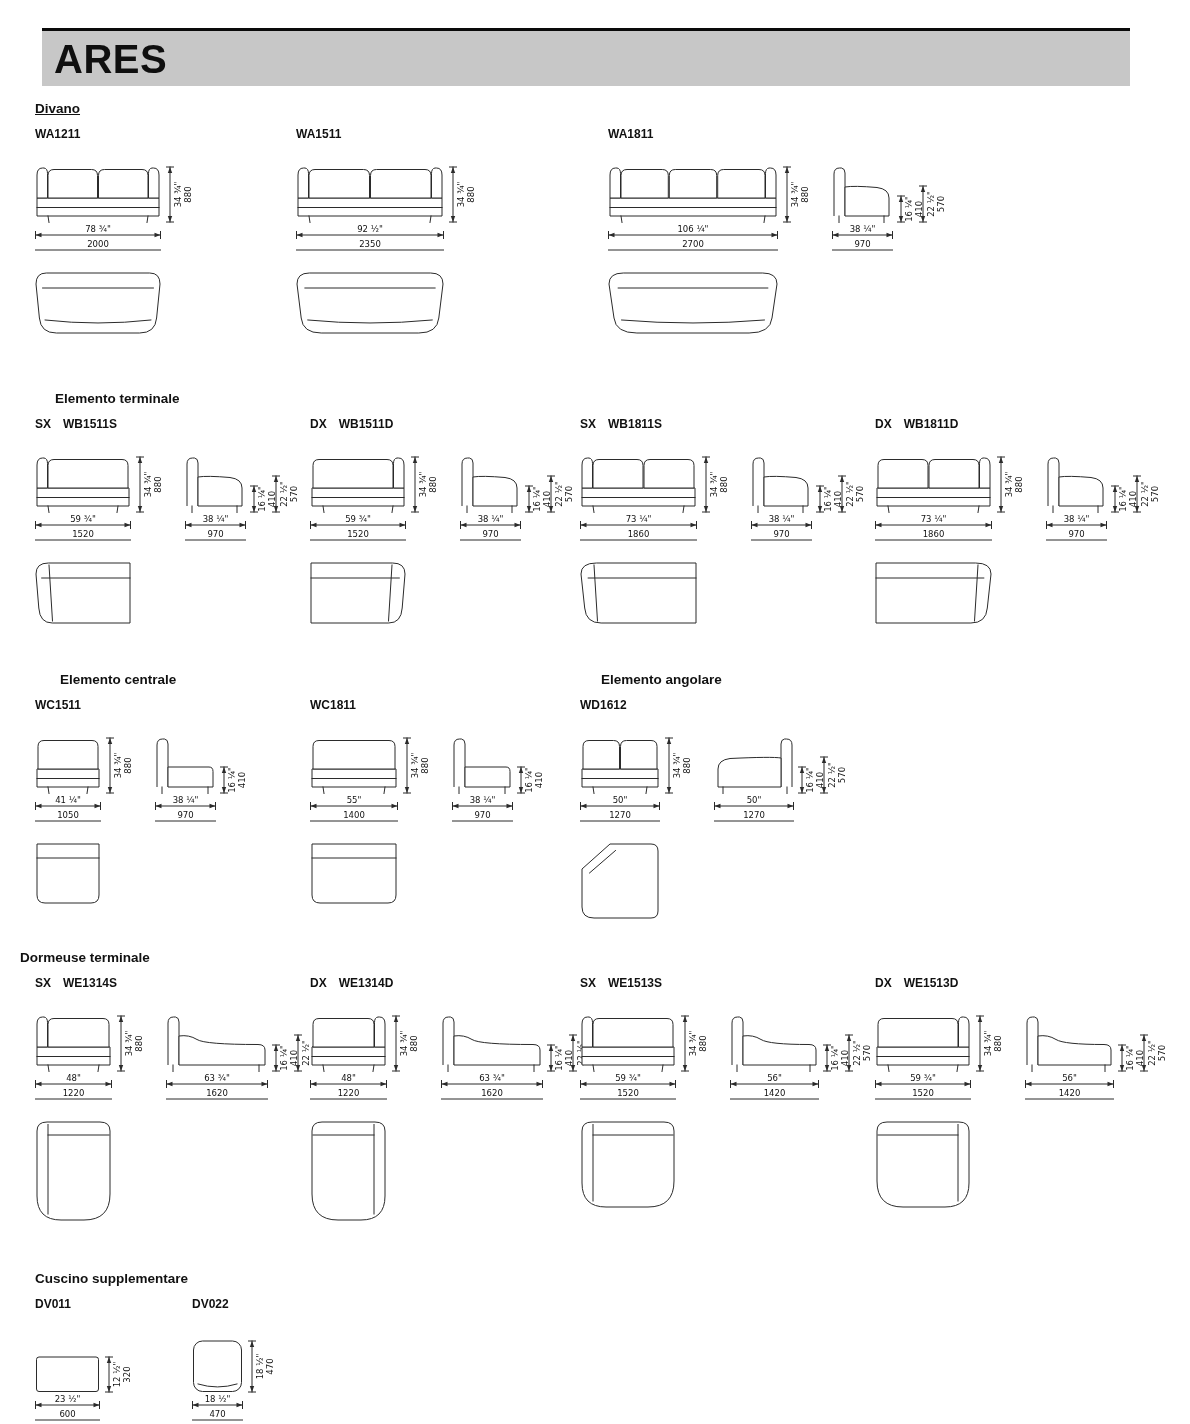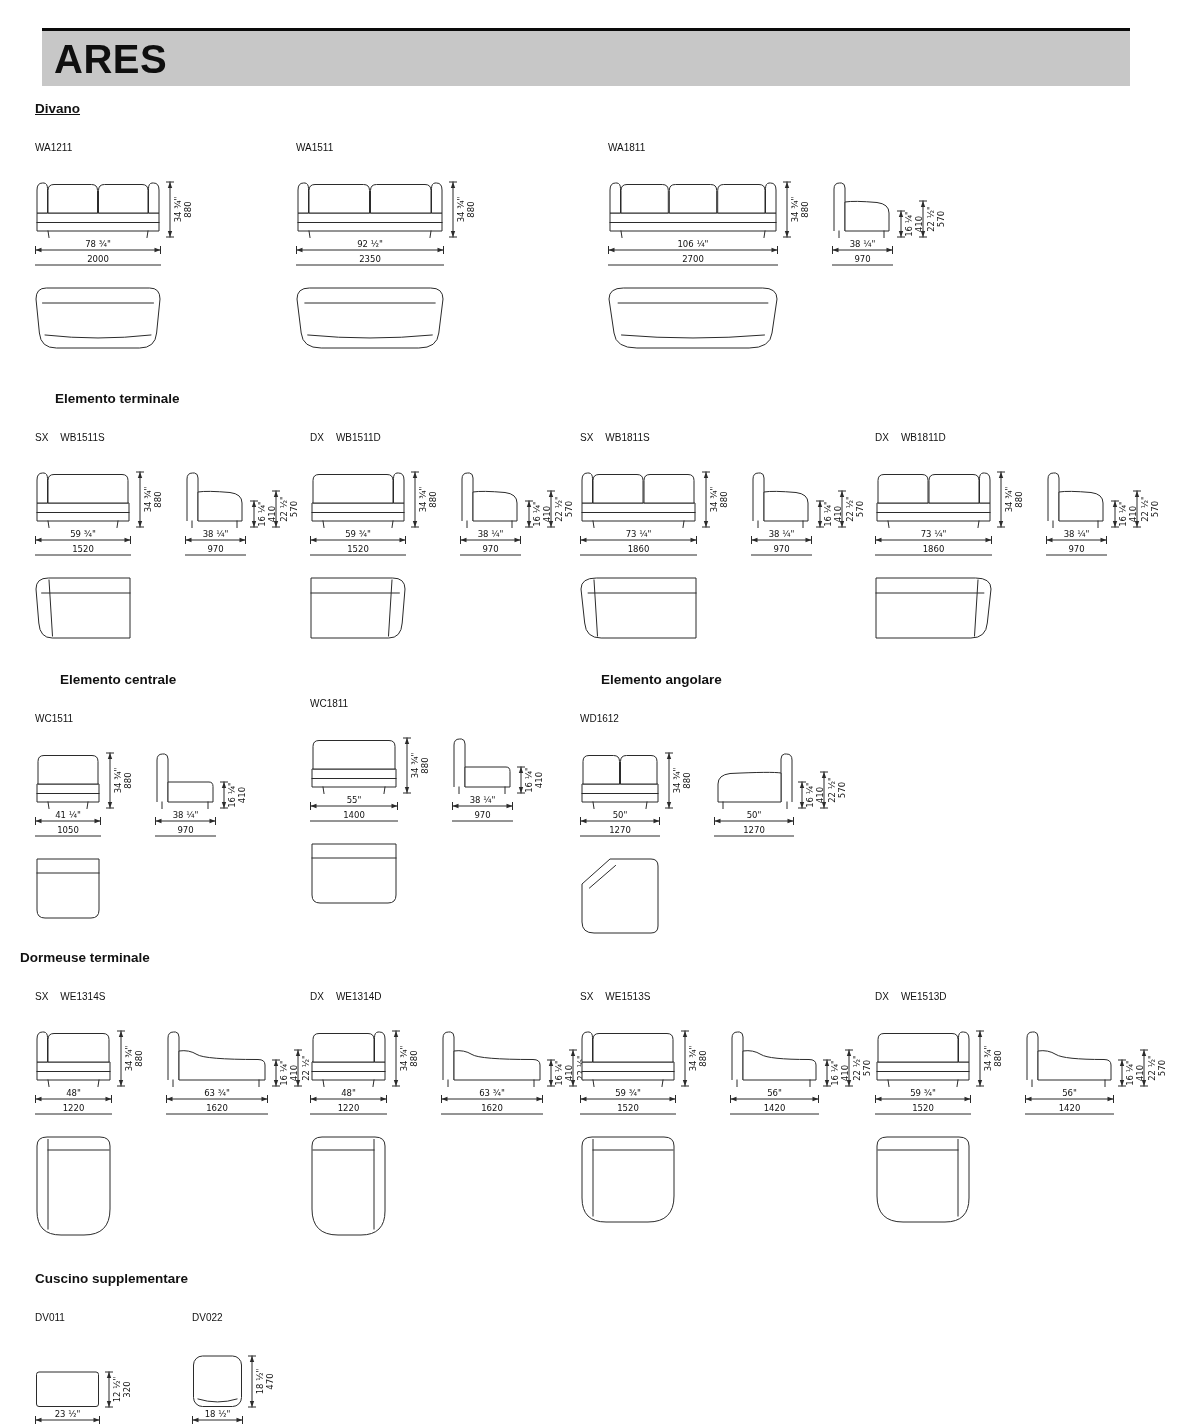--- a/index.html
+++ b/index.html
@@ -13,21 +13,21 @@
     background:#c7c7c7; border-top:3px solid #0a0a0a;
     display:flex; align-items:center;
   }
   .title-bar h1 {
     font-size:40px; font-weight:bold; letter-spacing:0.5px; color:#0f0f0f;
     padding-left:12px; line-height:1;
   }
   .section { position:absolute; left:0; top:0; width:1190px; }
   .section-label { position:absolute; top:0; font-size:13.5px; font-weight:bold; }
   .model { position:absolute; }
-  .model-code { display:flex; gap:12px; font-size:10px; font-weight:normal; height:16px;margin-top:15px; }
+  .model-code { display:flex; gap:12px; font-size:12px; font-weight:bold; height:16px; }
   .views { display:flex; gap:10px; align-items:flex-start; margin-top:22px; }
   svg.dv, svg.plan { display:block; }
   .ln { stroke:#2b2b2b; stroke-width:1; fill:none; stroke-linecap:square; }
   .shape { stroke:#2b2b2b; stroke-width:1; fill:#ffffff; }
   .fil { fill:#2b2b2b; stroke:none; }
   text.dim { font-family:"DejaVu Sans", sans-serif; font-size:8.5px; fill:#111; }
 </style>
 </head>
 <body>
 
@@ -502,21 +502,21 @@
             </g>
           </svg>
         </div>
         <svg width="70" height="68" class="plan" style="margin-top: 10px;">
           <g>
             <path d="M 2,2 L 64,2 L 64,53 Q 64,61 56,61 L 10,61 Q 2,61 2,53 Z" class="shape"></path>
             <path d="M 2,16 L 64,16" class="ln"></path>
           </g>
         </svg>
       </div>
-      <div class="model" style="left: 310px; top: 11px; text-align: center;">
+      <div class="model" style="left: 310px; top: 26px; text-align: center;">
         <div class="model-code">
           <span>WC1811</span>
         </div>
         <div class="views">
           <svg width="132" height="96" class="dv">
             <g>
               <path d="M 2,33 L 86,33 L 86,51 L 2,51 Z" class="shape"></path>
               <path d="M 2,42.5 L 86,42.5" class="ln"></path>
               <path d="M 13,51 L 14,57.5 M 75,51 L 74,57.5" class="ln"></path>
               <path d="M 3,33 L 3,10.5 Q 3,4.5 9,4.5 L 79,4.5 Q 85,4.5 85,10.5 L 85,33 Z" class="shape"></path>

